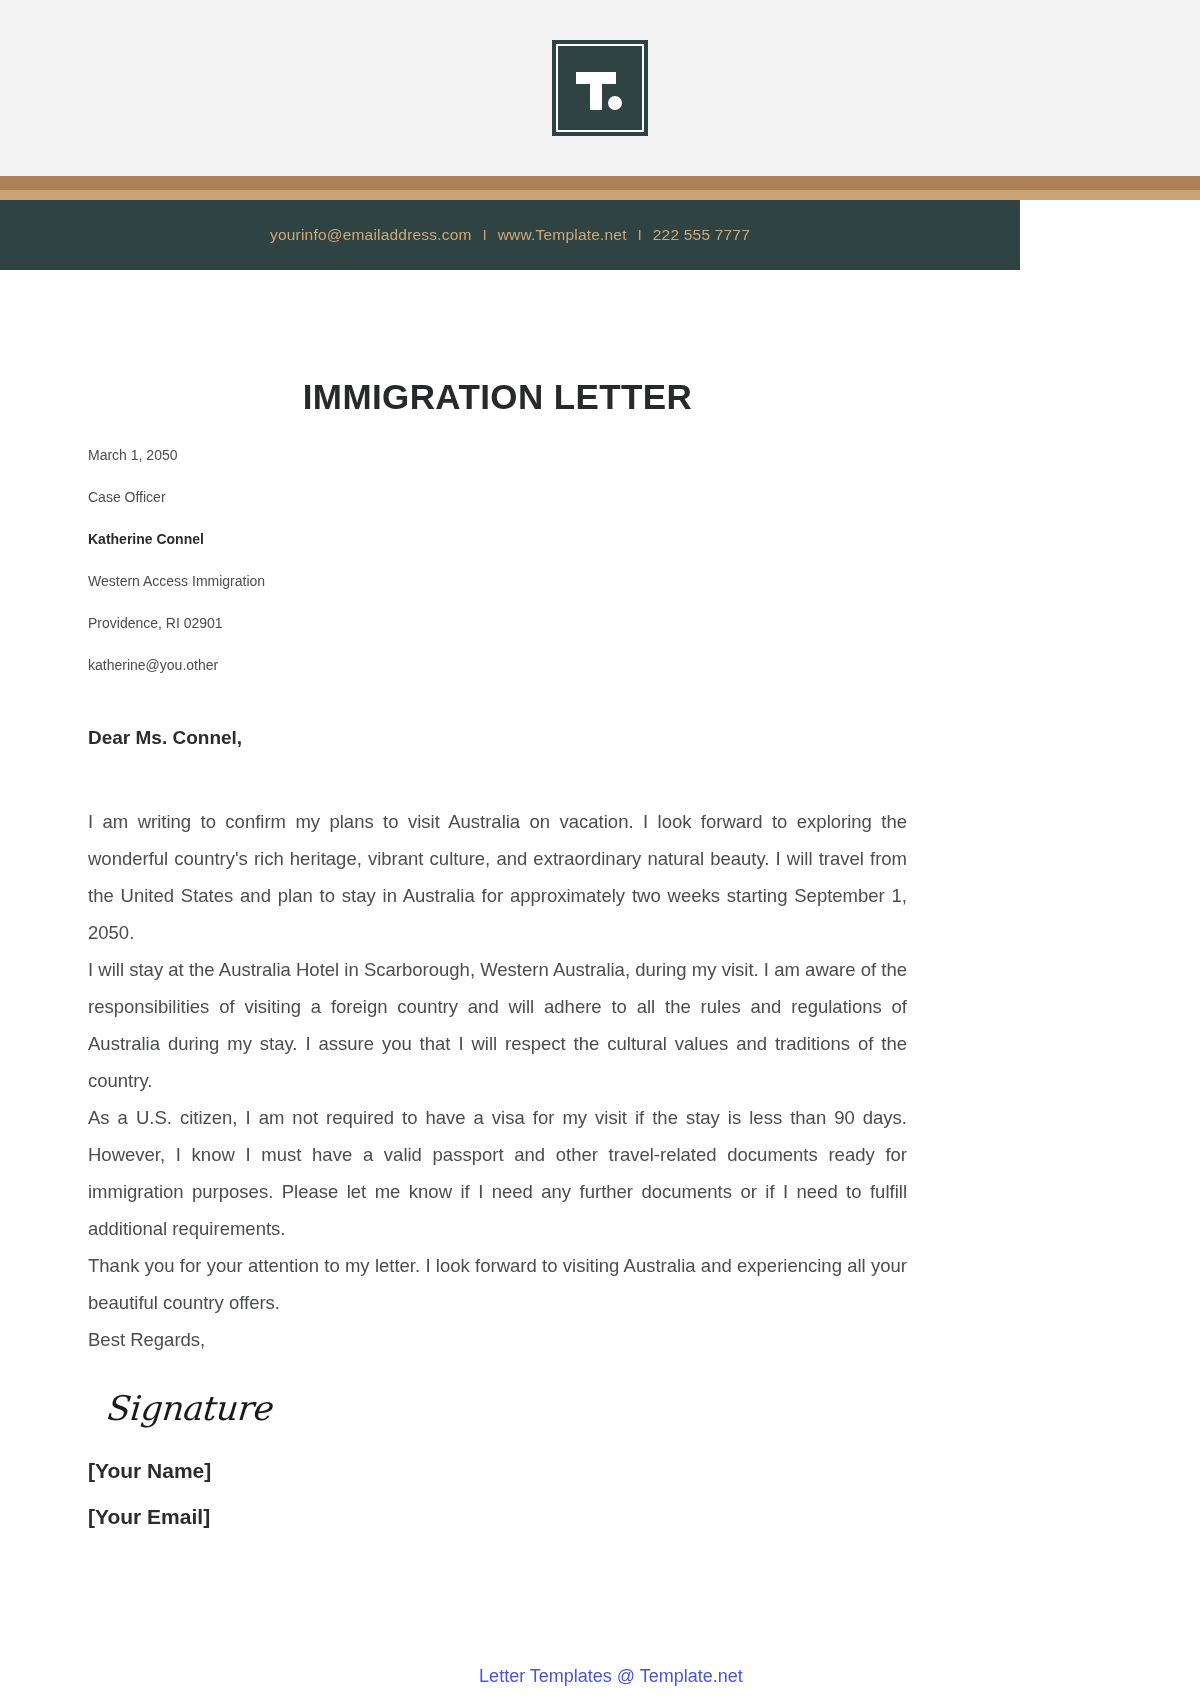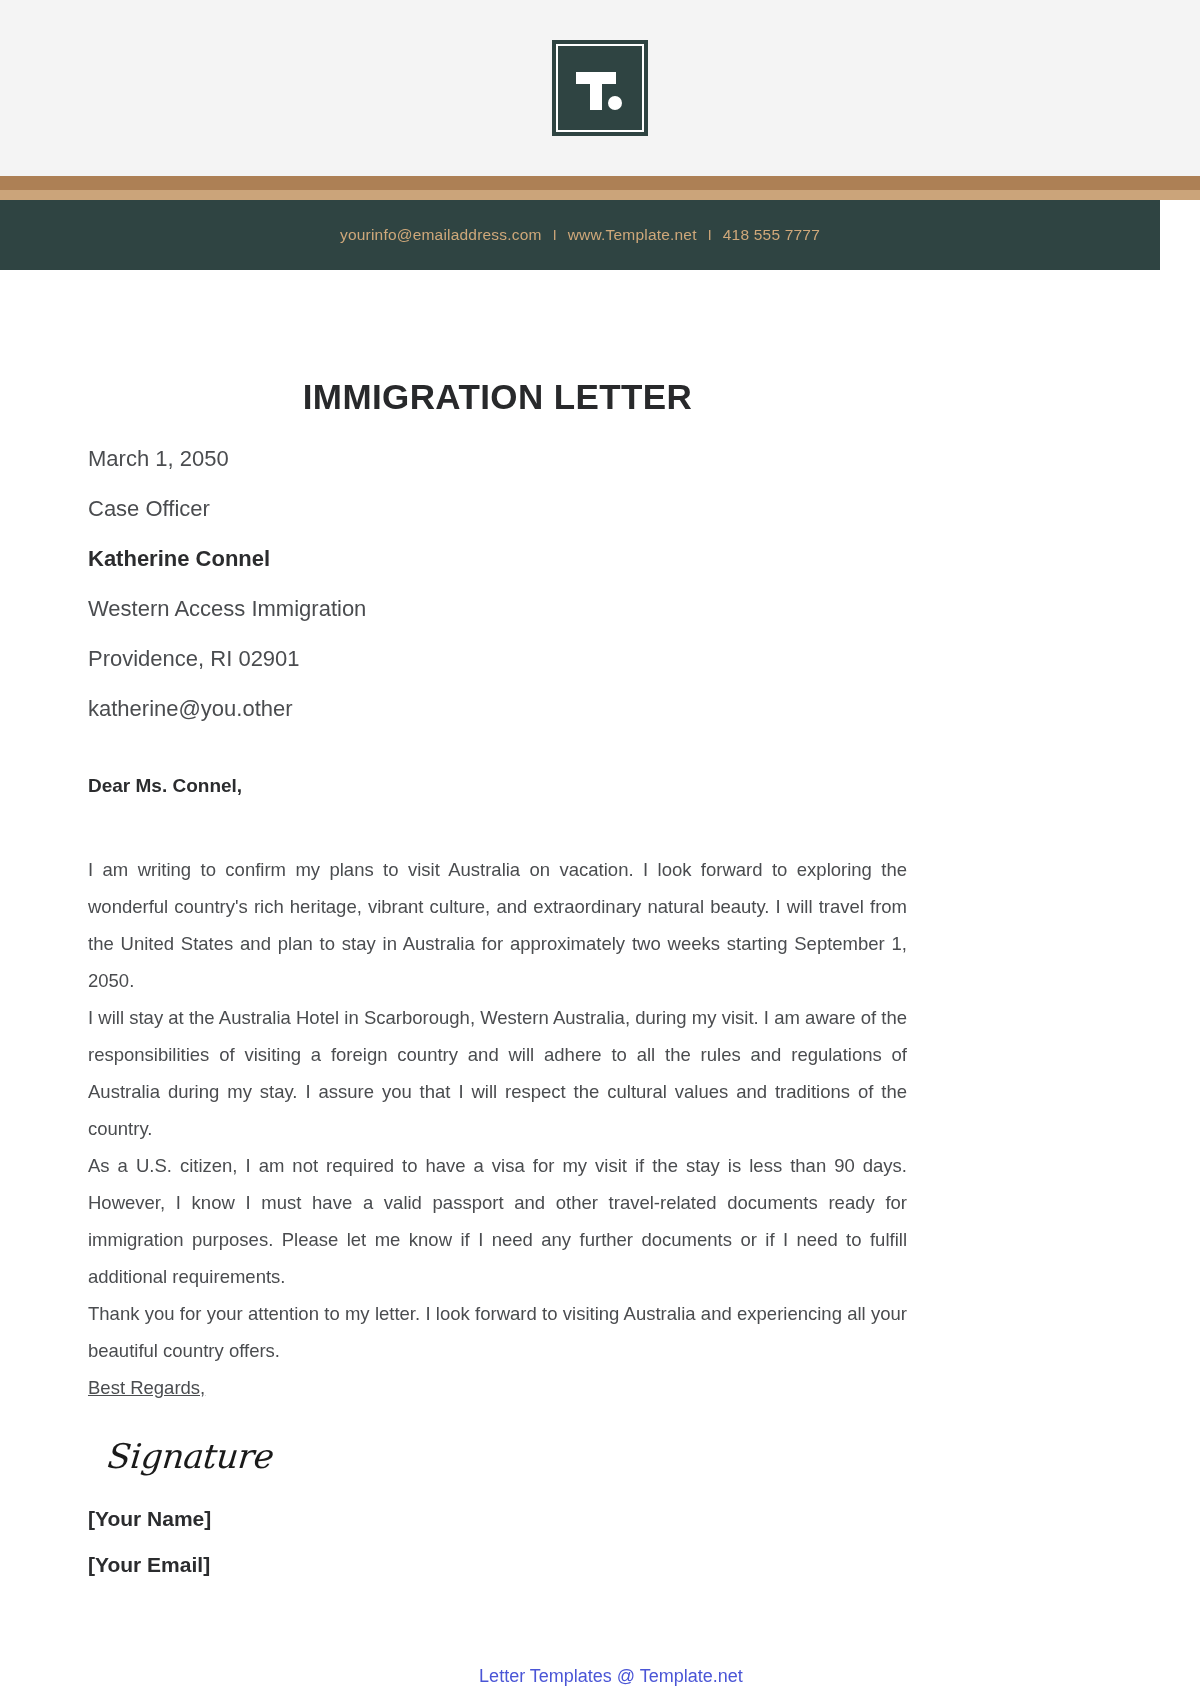--- a/index.html
+++ b/index.html
@@ -78,21 +78,21 @@
     background: #ad8055;
   }
   .gold-rule-light {
     width: 1200px;
     height: 10px;
     background: #cba47a;
   }
 
   
   .contact-bar {
-    width: 1160px;
+    width: 1020px;
     height: 70px;
     background: #2f4442;
     display: flex;
     align-items: center;
     justify-content: center;
   }
 
   .contact-inner {
     display: flex;
     align-items: center;
@@ -124,21 +124,21 @@
     letter-spacing: 0.4px;
     margin-top: 107px;
     margin-bottom: 0;
   }
 
   .address-block {
     margin-top: 31px;
   }
 
   .addr-line {
-    font-size: 22px;
+    font-size: 14px;
     color: #4a4c4f;
     line-height: 1;
     margin-bottom: 28px;
   }
 
   .addr-line.bold {
     font-weight: 700;
     color: #2b2c2e;
   }
 
@@ -163,21 +163,20 @@
     text-justify: inter-word;
     margin: 0;
   }
 
   .closing-line {
     font-size: 18.5px;
     line-height: 2.0;
     color: #4a4c4f;
     text-align: left;
     margin: 0;
-    text-decoration: underline;
   }
 
   .signature {
     font-family: "DejaVu Serif", serif;
     font-style: italic;
     font-size: 34px;
     color: #1a1a1a;
     margin-top: 30px;
     margin-left: 20px;
     letter-spacing: -0.5px;
@@ -224,21 +223,21 @@
 
 <div class="gold-rule"></div>
 <div class="gold-rule-light"></div>
 
 <div class="contact-bar">
   <div class="contact-inner">
     <span>yourinfo@emailaddress.com</span>
     <span class="contact-sep">I</span>
     <span>www.Template.net</span>
     <span class="contact-sep">I</span>
-    <span>418 555 7777</span>
+    <span>222 555 7777</span>
   </div>
 </div>
 
 <main class="sheet">
 
   <h1 class="doc-title">IMMIGRATION LETTER</h1>
 
   <section class="address-block">
     <div class="addr-line">March 1, 2050</div>
     <div class="addr-line">Case Officer</div>

